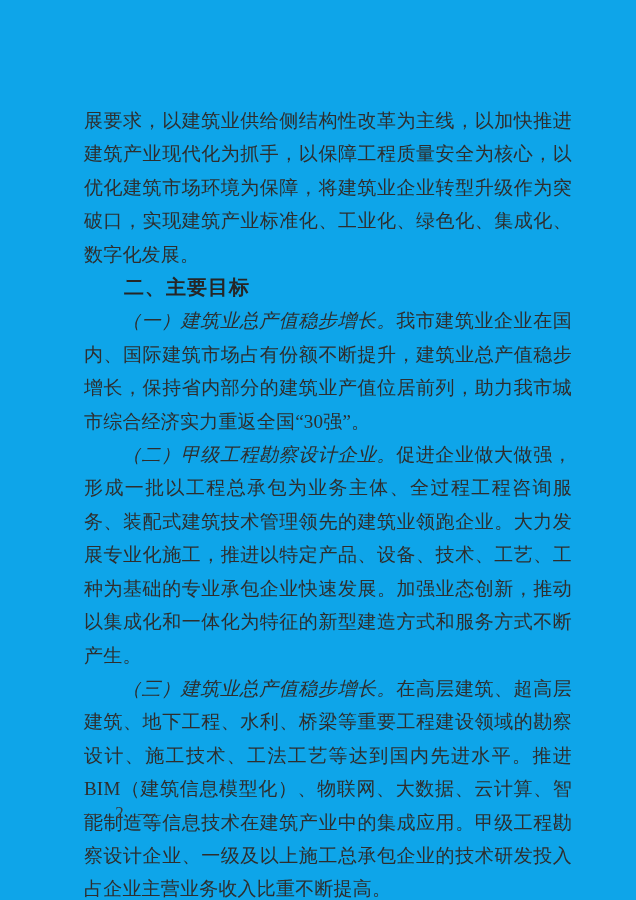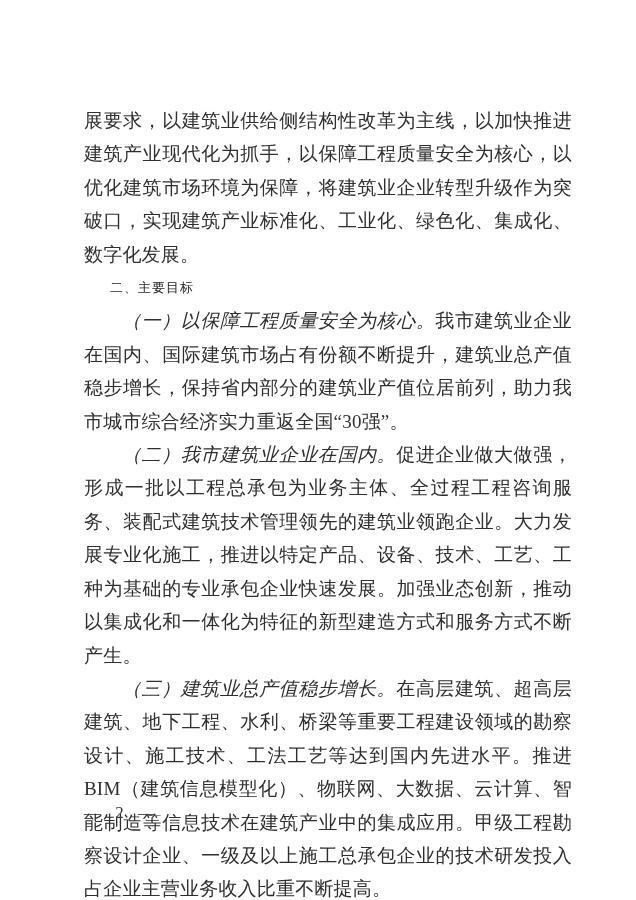--- a/index.html
+++ b/index.html
@@ -5,21 +5,21 @@
   html, body {
     margin: 0;
     padding: 0;
     background: #e8e8e8;
   }
   .sheet {
     position: relative;
     width: 636px;
     height: 900px;
     margin: 0 auto;
-    background: #ffffff;
+    background: #0ea5e9;
     overflow: hidden;
     font-family: "Liberation Serif", "DejaVu Serif", serif;
     color: #2e2e2e;
   }
   .text-block {
     position: absolute;
     left: 84px;
     top: 104px;
     width: 488px;
     font-size: 19px;
@@ -29,22 +29,22 @@
   }
   .para {
     margin: 0;
   }
   .para.indent {
     text-indent: 2em;
   }
   .section-heading {
     margin: 0;
     font-family: "Liberation Sans", "DejaVu Sans", sans-serif;
-    font-weight: 400;
-    font-size: 13px;
+    font-weight: 700;
+    font-size: 20px;
     line-height: 33.4px;
     text-indent: 2em;
     letter-spacing: 1px;
     color: #262626;
   }
   .lead {
     font-style: italic; 
   }
   .page-footer {
     position: absolute;
@@ -62,25 +62,25 @@
 <div class="sheet">
   <div class="text-block">
 
     <p class="para">
       <span>展要求，以建筑业供给侧结构性改革为主线，以加快推进建筑产业现代化为抓手，以保障工程质量安全为核心，以优化建筑市场环境为保障，将建筑业企业转型升级作为突破口，实现建筑产业标准化、工业化、绿色化、集成化、数字化发展。</span>
     </p>
 
     <h2 class="section-heading">二、主要目标</h2>
 
     <p class="para indent">
-      <span class="lead">（一）以保障工程质量安全为核心。</span><span>我市建筑业企业在国内、国际建筑市场占有份额不断提升，建筑业总产值稳步增长，保持省内部分的建筑业产值位居前列，助力我市城市综合经济实力重返全国“30强”。</span>
+      <span class="lead">（一）建筑业总产值稳步增长。</span><span>我市建筑业企业在国内、国际建筑市场占有份额不断提升，建筑业总产值稳步增长，保持省内部分的建筑业产值位居前列，助力我市城市综合经济实力重返全国“30强”。</span>
     </p>
 
     <p class="para indent">
-      <span class="lead">（二）我市建筑业企业在国内。</span><span>促进企业做大做强，形成一批以工程总承包为业务主体、全过程工程咨询服务、装配式建筑技术管理领先的建筑业领跑企业。大力发展专业化施工，推进以特定产品、设备、技术、工艺、工种为基础的专业承包企业快速发展。加强业态创新，推动以集成化和一体化为特征的新型建造方式和服务方式不断产生。</span>
+      <span class="lead">（二）甲级工程勘察设计企业。</span><span>促进企业做大做强，形成一批以工程总承包为业务主体、全过程工程咨询服务、装配式建筑技术管理领先的建筑业领跑企业。大力发展专业化施工，推进以特定产品、设备、技术、工艺、工种为基础的专业承包企业快速发展。加强业态创新，推动以集成化和一体化为特征的新型建造方式和服务方式不断产生。</span>
     </p>
 
     <p class="para indent">
       <span class="lead">（三）建筑业总产值稳步增长。</span><span>在高层建筑、超高层建筑、地下工程、水利、桥梁等重要工程建设领域的勘察设计、施工技术、工法工艺等达到国内先进水平。推进 BIM（建筑信息模型化）、物联网、大数据、云计算、智能制造等信息技术在建筑产业中的集成应用。甲级工程勘察设计企业、一级及以上施工总承包企业的技术研发投入占企业主营业务收入比重不断提高。</span>
     </p>
 
   </div>
 
   <div class="page-footer">— 2 —</div>
 </div>

